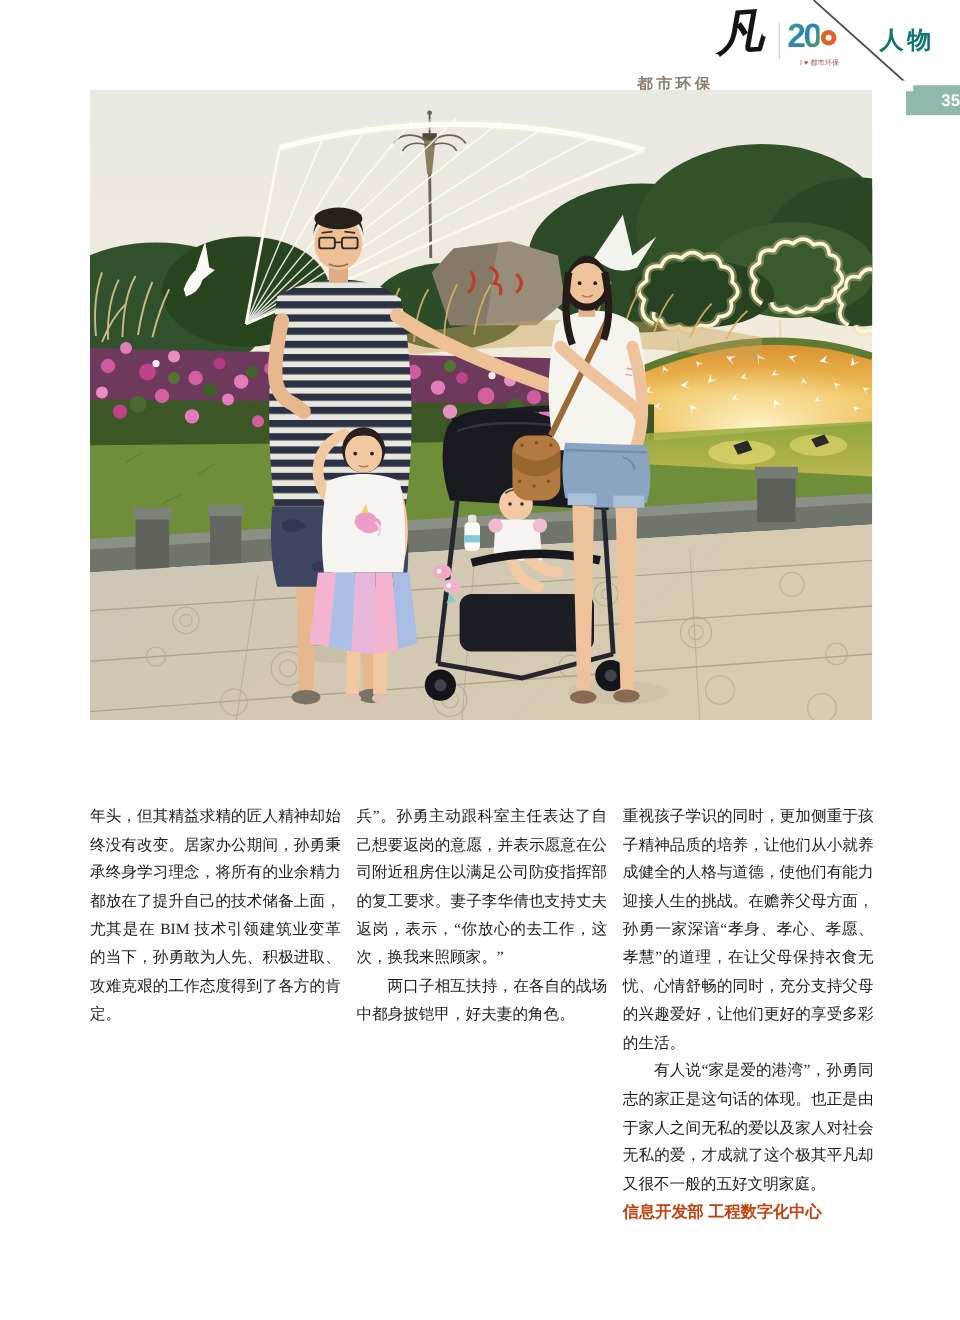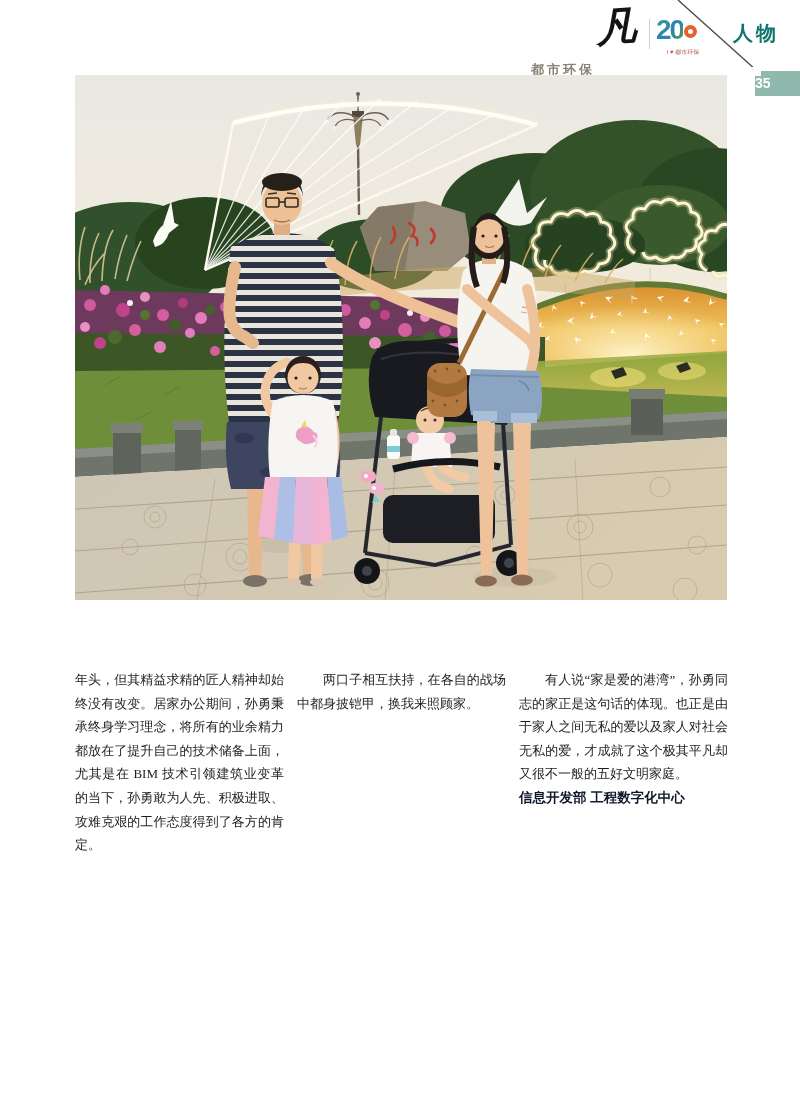--- a/index.html
+++ b/index.html
@@ -20,34 +20,34 @@
              background:#e2622b;}
   .anniv-dot::after{content:"";position:absolute;left:4px;top:4px;width:5px;height:5px;
              border-radius:50%;background:#fff;}
   .anniv-tag{position:absolute;left:-2px;top:34px;width:58px;text-align:center;font-size:6px;
              color:#b3524a;font-family:"Liberation Sans",sans-serif;white-space:nowrap;}
   .section-label{position:absolute;left:733px;top:20px;font-family:"Liberation Sans",sans-serif;
                  font-weight:700;font-size:20px;letter-spacing:3px;color:#0f766e;}
   .corner-line{position:absolute;left:676px;top:0;}
   .page-badge{position:absolute;left:755px;top:71px;width:45px;height:25px;background:#8fb9ac;
               color:#fff;font-family:"Liberation Sans",sans-serif;font-size:14px;font-weight:700;
-              text-align:left;line-height:25px;}
+              text-align:right;line-height:25px;}
   .badge-notch{position:absolute;left:752px;top:67px;width:9px;height:9px;background:#fff;}
 
   
   .photo{position:absolute;left:75px;top:75px;width:652px;height:525px;overflow:hidden;}
   .photo svg{display:block;}
 
   
   .col{position:absolute;top:668px;width:209px;font-size:13px;line-height:23.6px;color:#1e1e1e;}
   .col p{margin:0;text-align:justify;text-justify:inter-character;}
   .col p.indent{text-indent:2em;}
   #col1{left:75px;} #col2{left:297px;} #col3{left:519px;}
   .byline{font-family:"Liberation Sans",sans-serif;font-weight:700;font-size:13.5px;
-          text-align:left;padding-right:14px;color:#0f172a;}
+          text-align:left;padding-right:14px;color:#c2410c;}
 </style>
 </head>
 <body>
 
 <div id="page">
 
   <div class="masthead">都市环保</div>
   <div class="callig">凡</div>
   <div class="hdr-divider"></div>
 
@@ -472,21 +472,23 @@
       <path d="M410,171 Q414,174 419,171" stroke="#b5765a" stroke-width="1.2" fill="none"></path>
     </g>
   </svg>
   </div>
 
   <div class="col" id="col1">
     <p>年头，但其精益求精的匠人精神却始终没有改变。居家办公期间，孙勇秉承终身学习理念，将所有的业余精力都放在了提升自己的技术储备上面，尤其是在 BIM 技术引领建筑业变革的当下，孙勇敢为人先、积极进取、攻难克艰的工作态度得到了各方的肯定。</p>
   </div>
 
   <div class="col" id="col2">
-    <p class="indent">两口子相互扶持，在各自的战场中都身披铠甲，换我来照顾家。</p>
+    <p>兵”。孙勇主动跟科室主任表达了自己想要返岗的意愿，并表示愿意在公司附近租房住以满足公司防疫指挥部的复工要求。妻子李华倩也支持丈夫返岗，表示，“你放心的去工作，这次，换我来照顾家。”</p>
+    <p class="indent">两口子相互扶持，在各自的战场中都身披铠甲，好夫妻的角色。</p>
   </div>
 
   <div class="col" id="col3">
+    <p>重视孩子学识的同时，更加侧重于孩子精神品质的培养，让他们从小就养成健全的人格与道德，使他们有能力迎接人生的挑战。在赡养父母方面，孙勇一家深谙“孝身、孝心、孝愿、孝慧”的道理，在让父母保持衣食无忧、心情舒畅的同时，充分支持父母的兴趣爱好，让他们更好的享受多彩的生活。</p>
     <p class="indent">有人说“家是爱的港湾”，孙勇同志的家正是这句话的体现。也正是由于家人之间无私的爱以及家人对社会无私的爱，才成就了这个极其平凡却又很不一般的五好文明家庭。</p>
     <p class="byline">信息开发部 工程数字化中心</p>
   </div>
 
 </div>
 
 </body></html>

